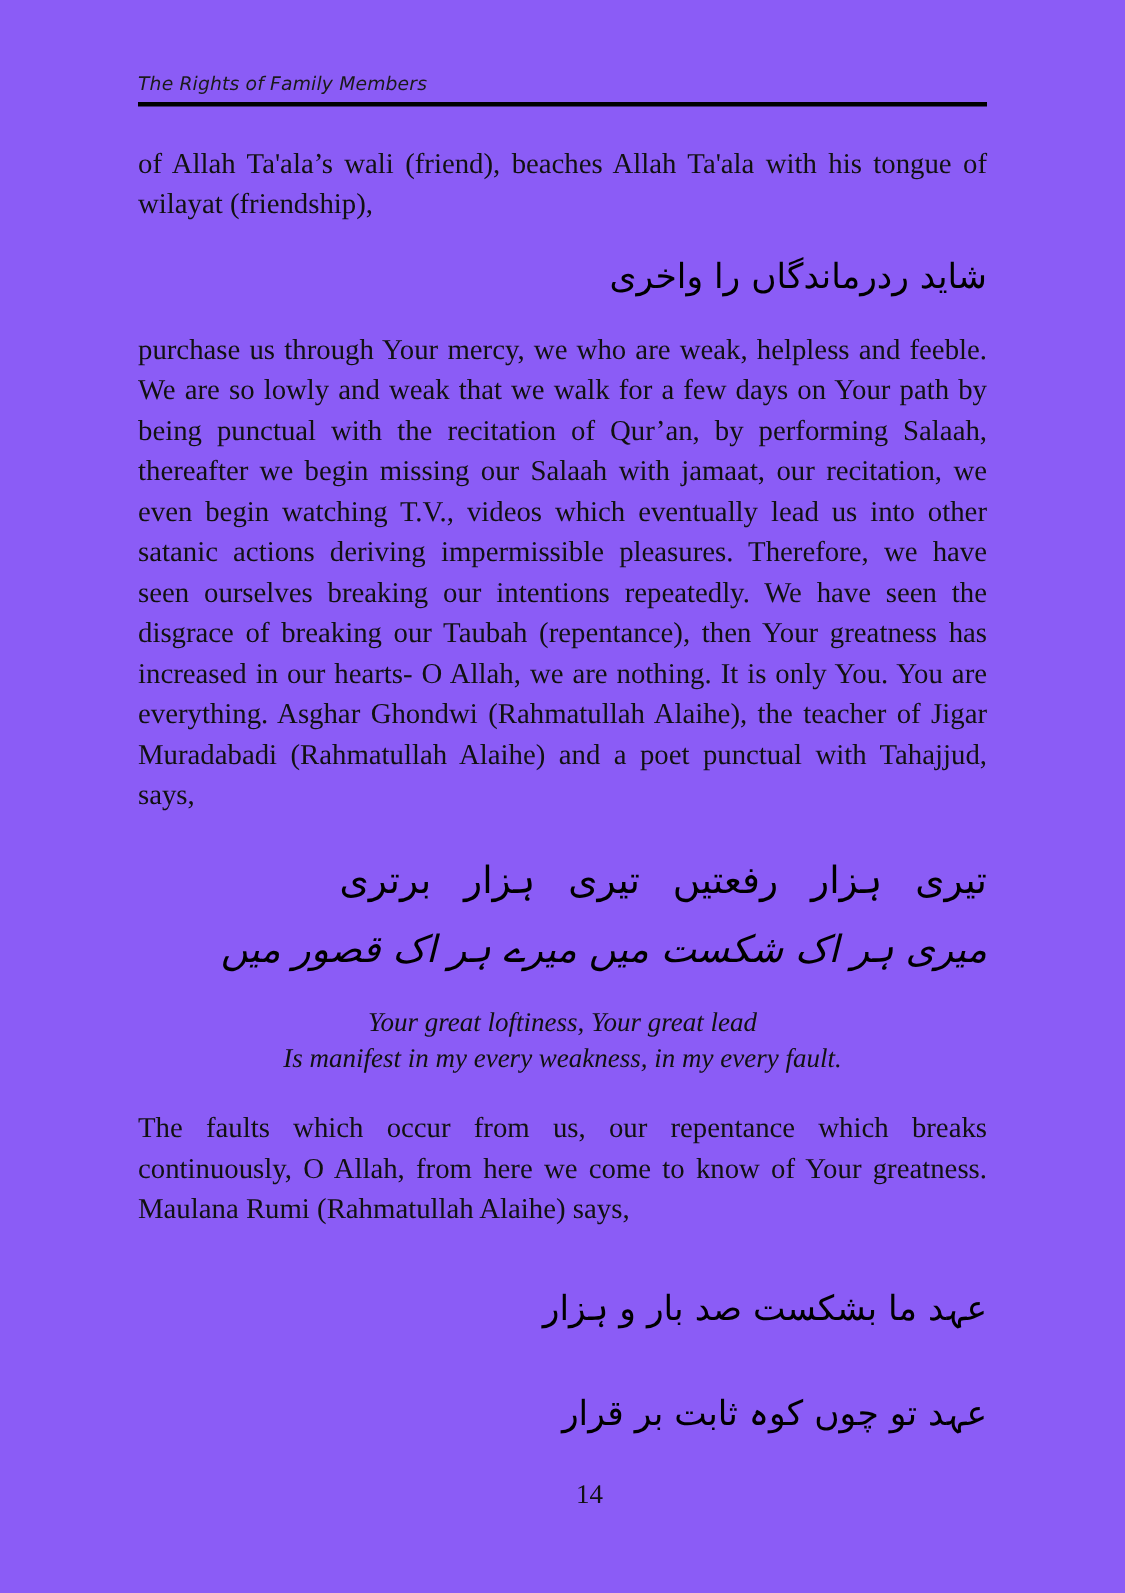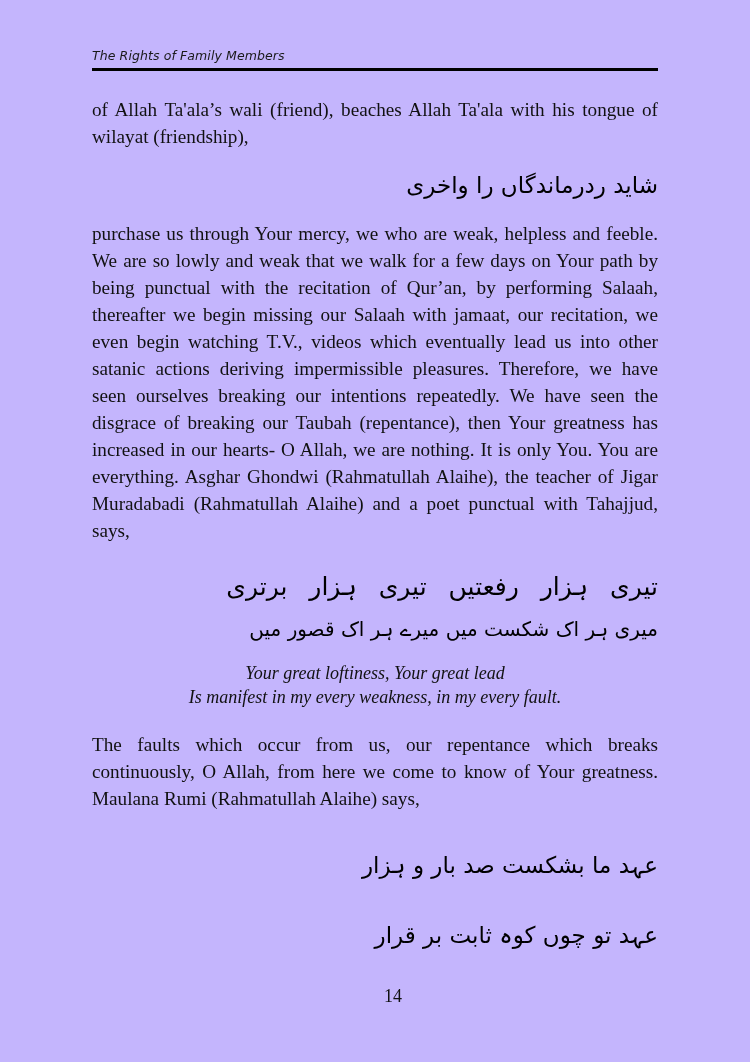--- a/index.html
+++ b/index.html
@@ -4,21 +4,21 @@
 <style>
   html, body {
     margin: 0;
     padding: 0;
     background: #ffffff;
   }
   .page {
     position: relative;
     width: 750px;
     height: 1062px;
-    background: #c4b5fd;
+    background: #8b5cf6;
     margin: 0 auto;
     overflow: hidden;
     font-family: "Liberation Serif", "DejaVu Serif", serif;
     color: #111111;
   }
 
   
   .header {
     position: absolute;
     left: 92px;
@@ -85,23 +85,24 @@
     padding: 4px 0 2px 0;
   }
   .urdu-couplet-1 {
     font-size: 25px;
     margin: 0;
     letter-spacing: 3px;
     word-spacing: 14px;
     padding: 2px 0;
   }
   .urdu-couplet-2 {
-    font-size: 20px;
+    font-size: 25px;
     margin: 0;
     padding: 6px 0 2px 0;
+    font-style: italic;
   }
   .urdu-rumi {
     font-size: 23px;
     margin: 0;
     padding: 6px 0;
   }
 
   
   .translation {
     text-align: center;

